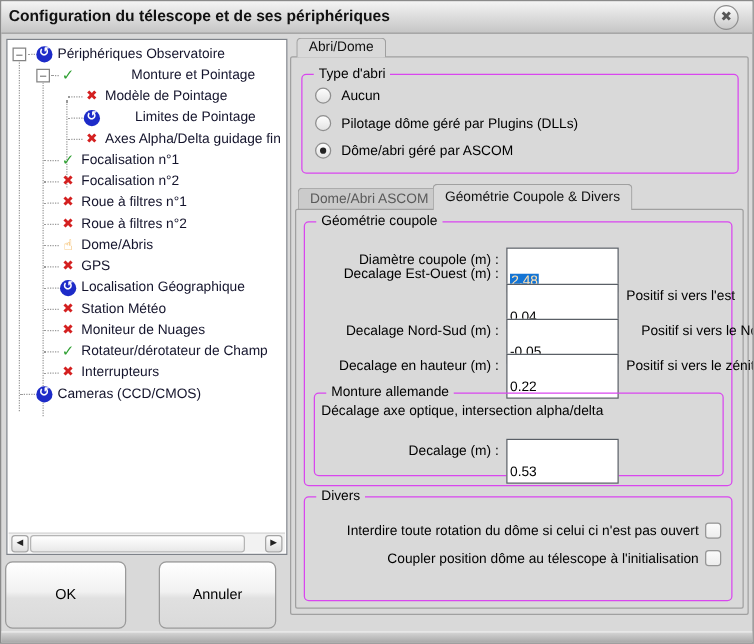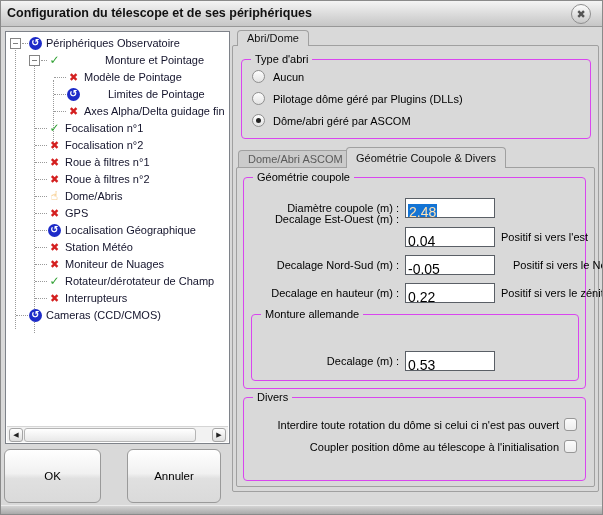--- a/index.html
+++ b/index.html
@@ -40,21 +40,21 @@
   
   .radio{position:absolute;width:13px;height:13px;border:1px solid #8f8f8f;border-radius:50%;
     background:linear-gradient(#fdfdfd,#e3e3e3);}
   .radio.sel::after{content:"";position:absolute;left:3px;top:3px;width:5px;height:5px;border-radius:50%;background:#222;}
   .rlabel{position:absolute;font-size:11px;color:#000;white-space:nowrap;}
   .checkbox{position:absolute;width:13px;height:13px;border:1px solid #979797;border-radius:3px;
     background:linear-gradient(#fbfbfb,#ededed);}
   
   .flabel{position:absolute;font-size:11px;color:#000;text-align:right;width:160px;line-height:20px;white-space:nowrap;}
   .tbox{position:absolute;width:90px;height:20px;background:#fff;border:1px solid #5a5f66;
-    font-size:14px;line-height:18px;padding:4px 2px;color:#000;overflow:hidden;}
+    font-size:11px;line-height:18px;padding:17px 2px;color:#000;overflow:hidden;}
   .selhl{background:#1474d4;color:#ffe2b4;padding:0 1px;}
   .fnote{position:absolute;font-size:11px;color:#000;line-height:20px;white-space:nowrap;}
   .desc{position:absolute;font-size:11px;color:#000;white-space:nowrap;}
   
   .btn{position:absolute;border:1px solid #9a9a9a;border-radius:6px;font-size:11.5px;color:#000;
     background:linear-gradient(#ffffff,#f1f1f1 45%,#e0e0e0 55%,#dadada);text-align:center;}
   .bottomstrip{position:absolute;left:0;bottom:0;width:100%;height:9px;
     background:linear-gradient(#d4d4d4,#a9a9a9);border-top:1px solid #ececec;}
 </style>
 </head>
@@ -165,20 +165,21 @@
       <div class="tbox" style="left: 404px; top: 254px; position: absolute;">-0.05</div>
       <div class="fnote" style="left: 500px; top: 254px; position: absolute; padding-left: 12px;">Positif si vers le Nord</div>
       <div class="flabel" style="left: 238px; top: 282px; position: absolute;">Decalage en hauteur (m) :</div>
       <div class="tbox" style="left: 404px; top: 282px; position: absolute;">0.22</div>
       <div class="fnote" style="left: 500px; top: 282px; position: absolute;">Positif si vers le zénith</div>
     </div>
 
   <div class="group" style="left:250px;top:313px;width:328px;height:67px;z-index:5;">
     <div class="gtitle">Monture allemande</div>
   </div>
+  <div class="desc" style="left:256px;top:322px;z-index:6;">Décalage axe optique, intersection alpha/delta</div>
   <div class="flabel" style="left:238px;top:350px;width:160px;z-index:6;">Decalage (m) :</div>
   <div class="tbox" style="left:404px;top:350px;z-index:6;">0.53</div>
 
   <div class="group" style="left:242px;top:396px;width:343px;height:84px;z-index:4;">
     <div class="gtitle">Divers</div>
   </div>
   <div id="divers-rows" style="position:absolute;z-index:5;">
       <div class="flabel" style="left: 198px; top: 414px; width: 360px; position: absolute;">Interdire toute rotation du dôme si celui ci n'est pas ouvert</div>
       <div class="checkbox" style="left: 563px; top: 417px; position: absolute;"></div>
       <div class="flabel" style="left: 198px; top: 436px; width: 360px; position: absolute;">Coupler position dôme au télescope à l'initialisation</div>

